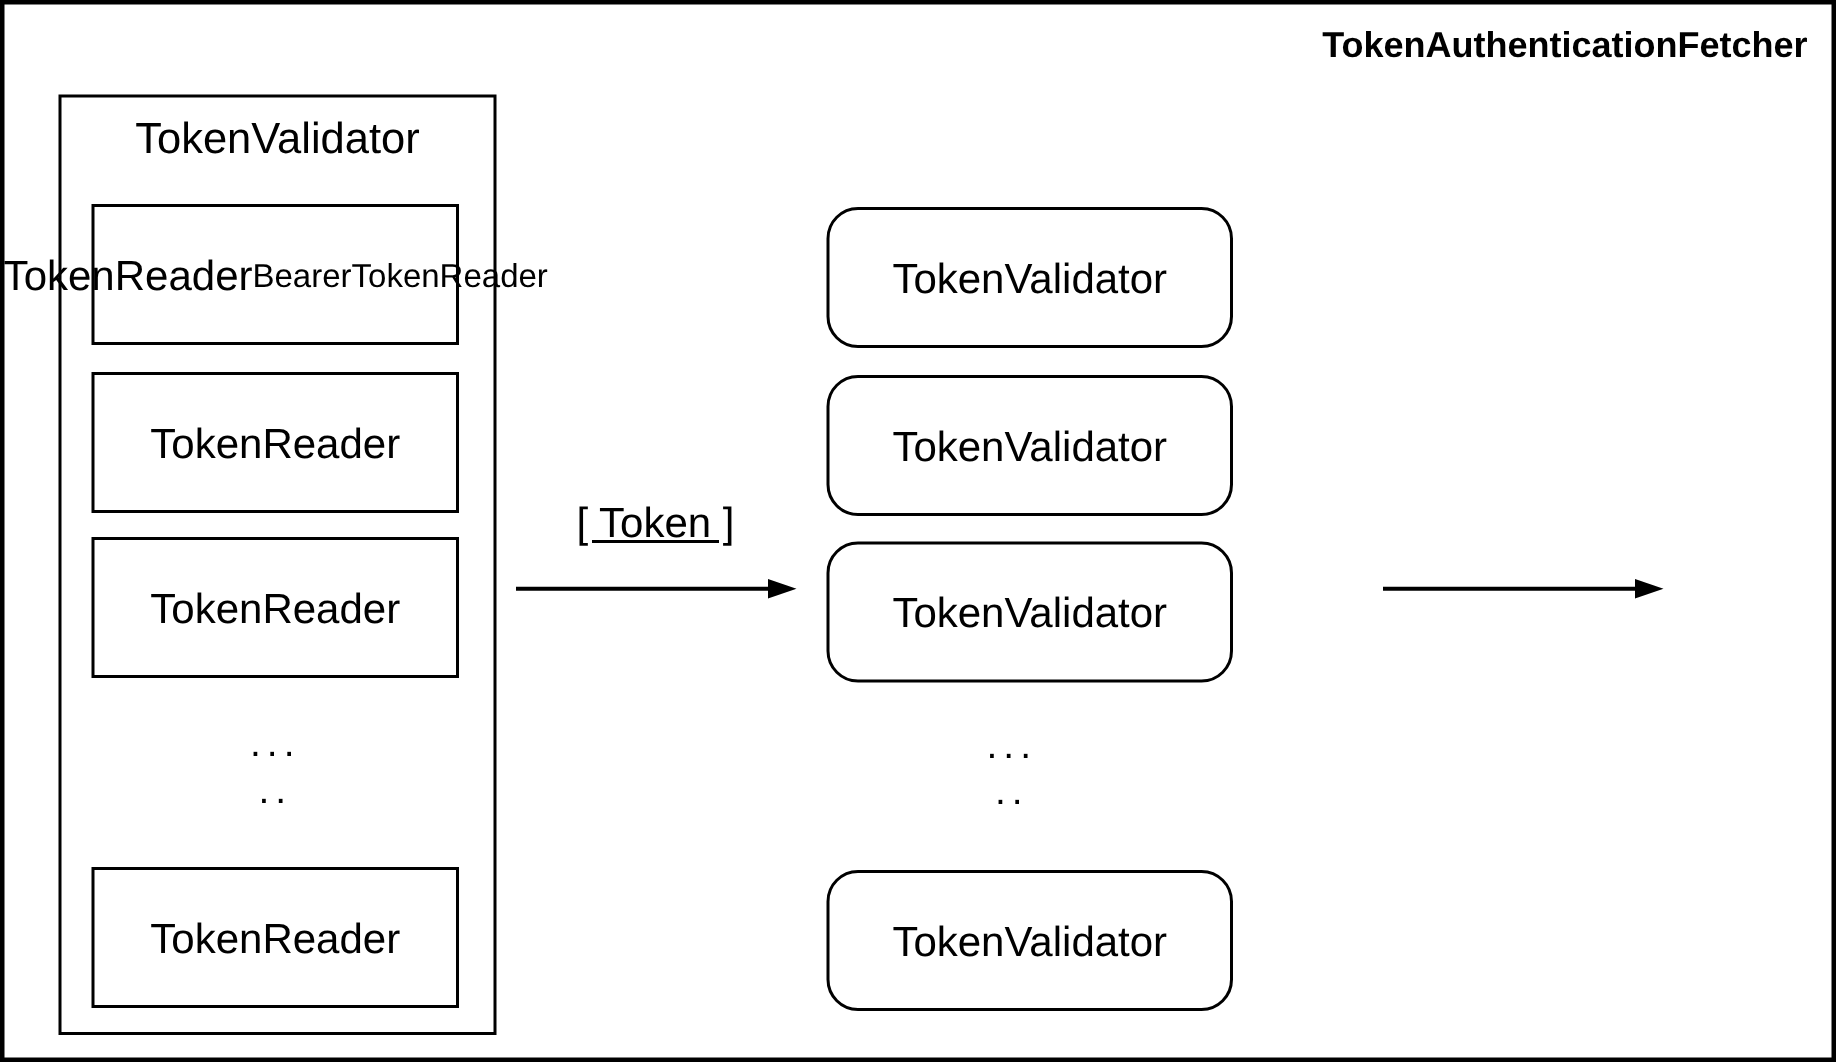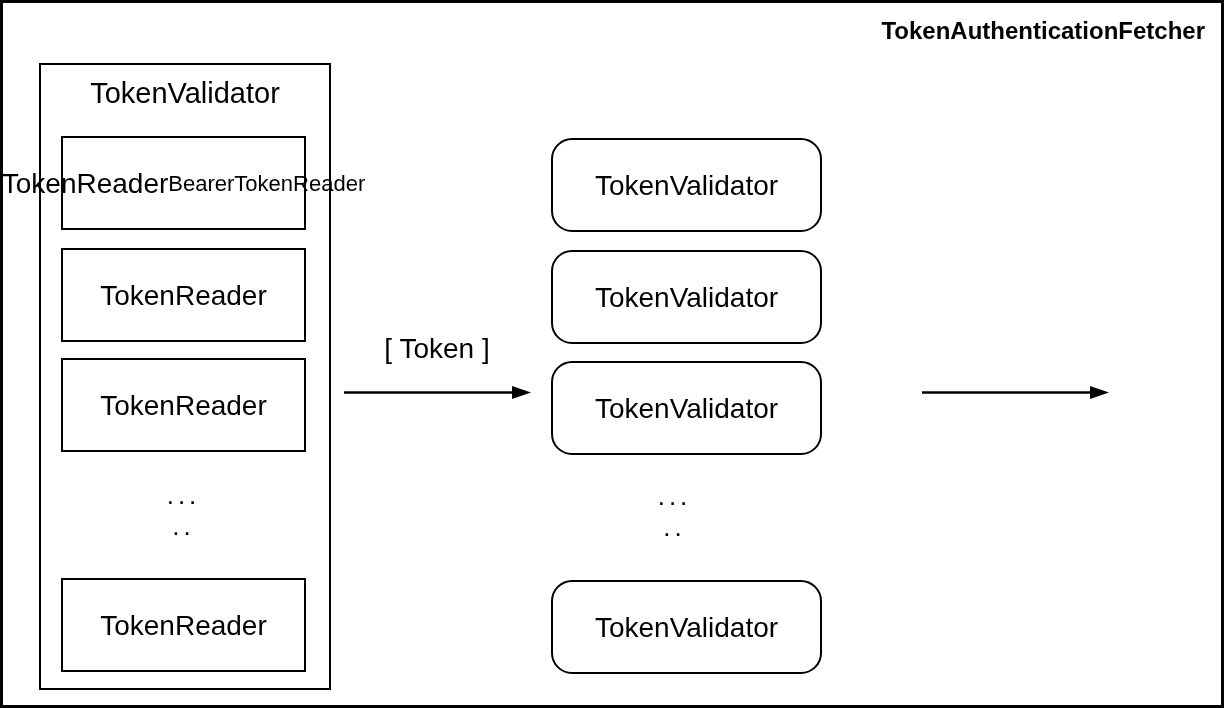--- a/index.html
+++ b/index.html
@@ -97,21 +97,21 @@
     display: block;
   }
   .arrow-token { left: 338px; top: 377px; }
   .arrow-auth  { left: 916px; top: 377px; }
   .flow-label {
     position: absolute;
     text-align: center;
     font-size: 28px;
     white-space: nowrap;
   }
-  .flow-label-token { left: 338px; top: 330px; width: 192px; }
+  .flow-label-token { left: 338px; top: 330px; width: 192px; text-decoration: underline; }
   .flow-label-auth  { left: 813px; top: 318px; width: 400px; font-size: 29px; }
 </style>
 </head>
 <body>
 
 <div class="canvas">
 
   <div class="diagram-title">TokenAuthenticationFetcher</div>
 
   <div class="resolver">

